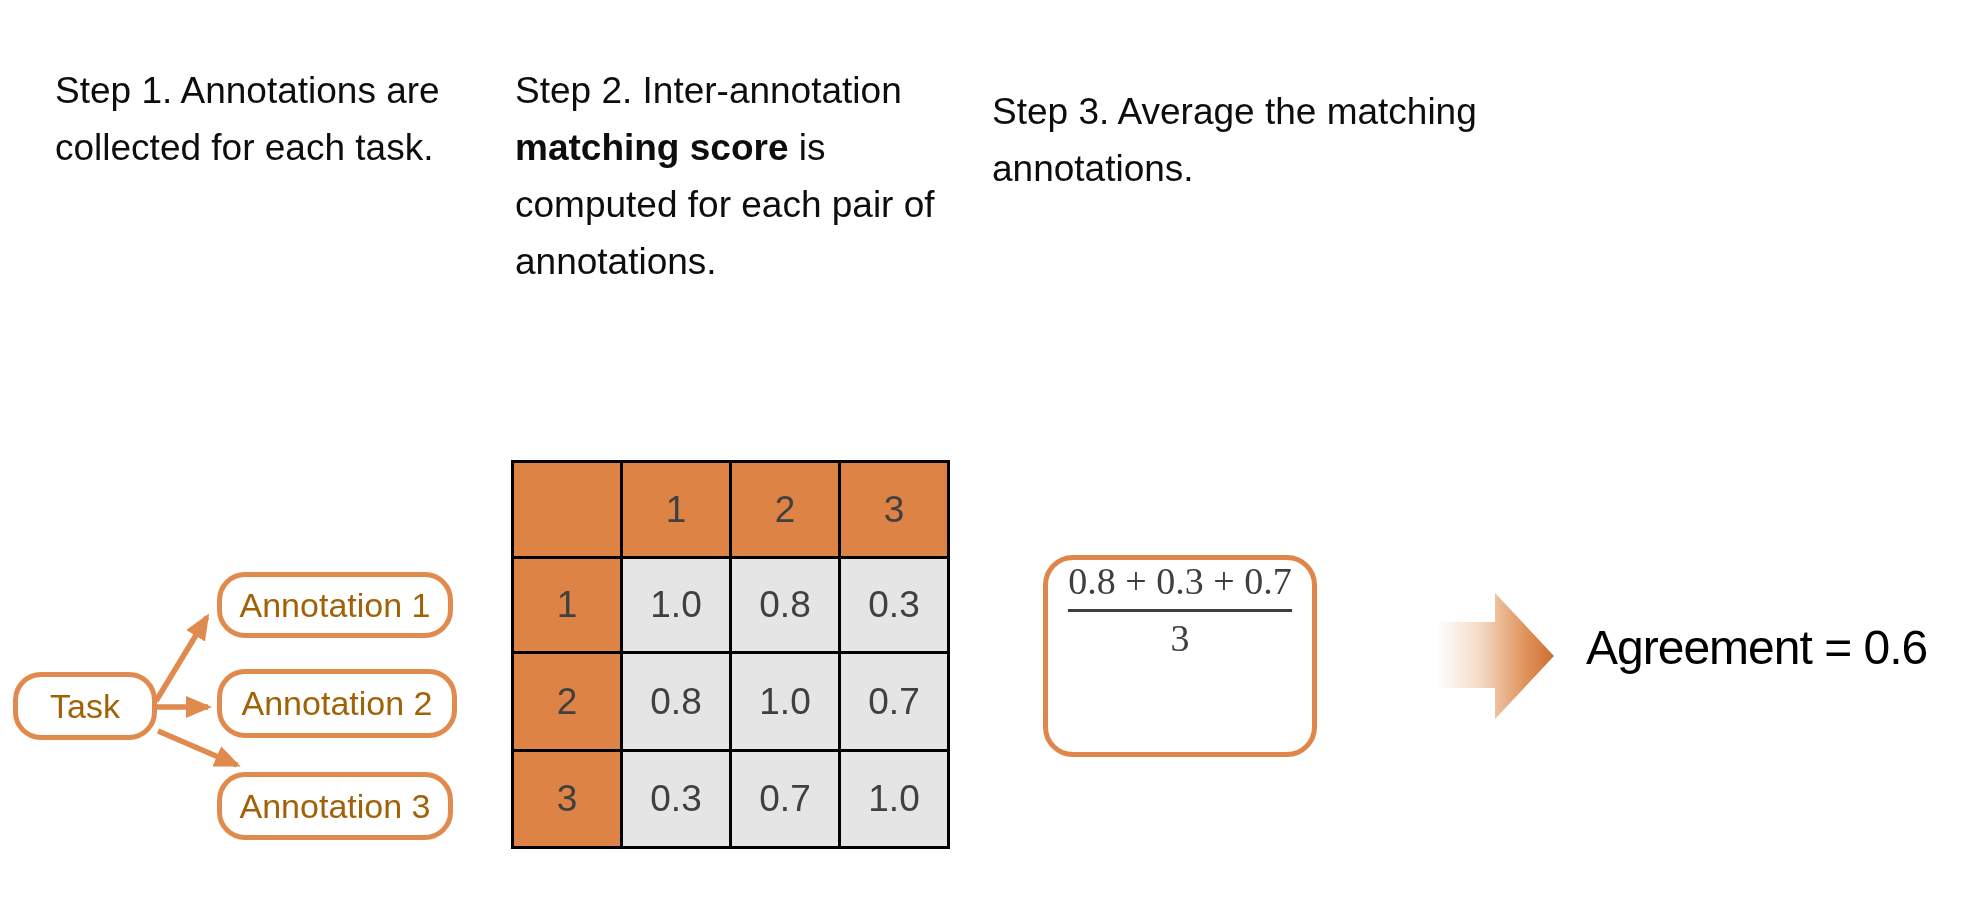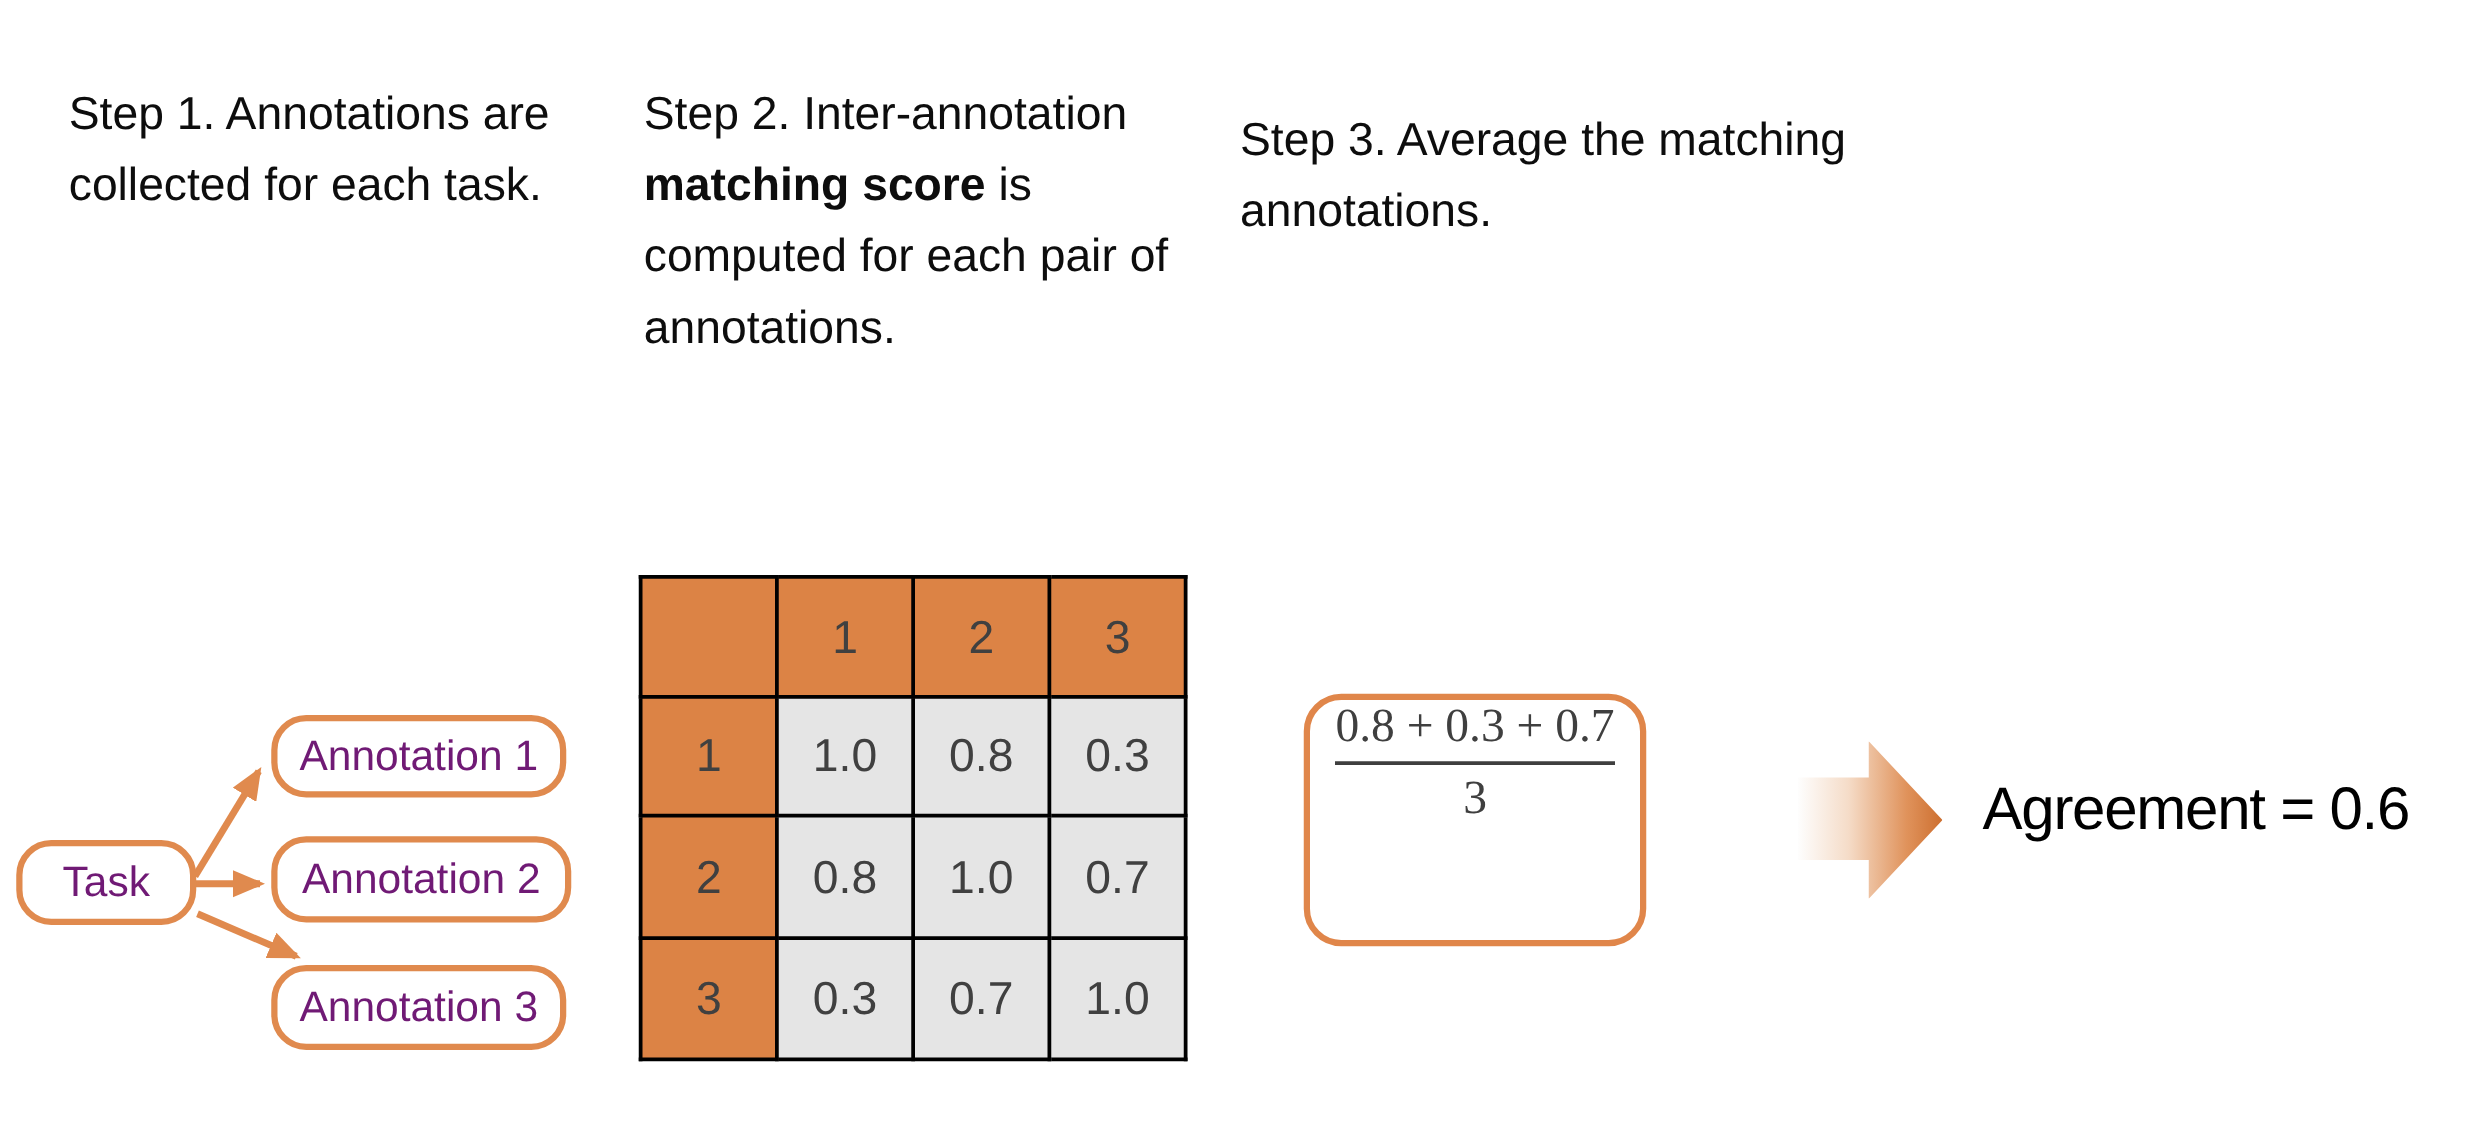--- a/index.html
+++ b/index.html
@@ -24,21 +24,21 @@
   .step .line { white-space: nowrap; }
   .step b { font-weight: 700; }
 
   
   .obox {
     position: absolute;
     box-sizing: border-box;
     border: 5px solid #e08a4e;
     border-radius: 28px;
     background: #ffffff;
-    color: #701a75;
+    color: #a16207;
     font-size: 34px;
     display: flex;
     align-items: center;
     justify-content: center;
     white-space: nowrap;
   }
 
   
   .connectors {
     position: absolute;

